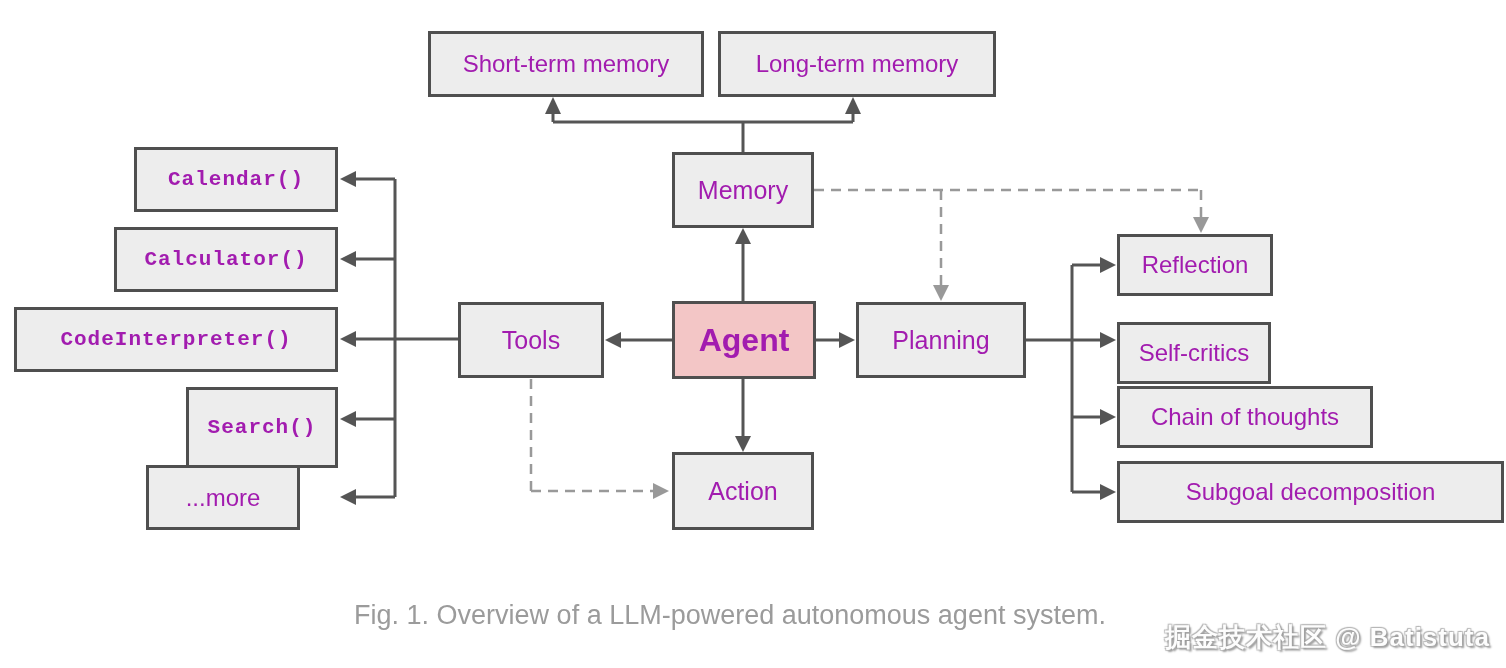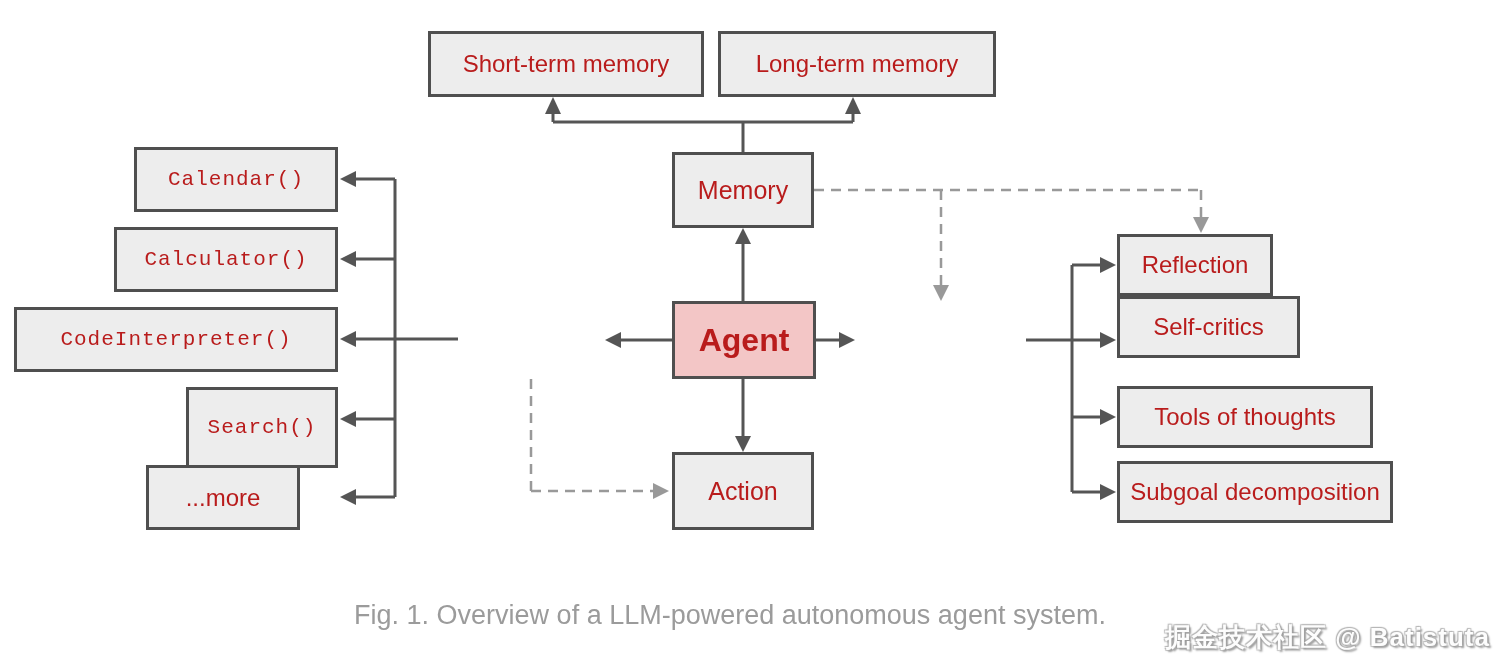--- a/index.html
+++ b/index.html
@@ -10,29 +10,29 @@
     overflow:hidden;
     font-family:"Liberation Sans", sans-serif;
   }
   #wires{position:absolute;left:0;top:0;width:1506px;height:668px;}
   .node{
     position:absolute;
     box-sizing:border-box;
     background:#ededed;
     border:3px solid #4f4f4f;
     display:flex;align-items:center;justify-content:center;
-    color:#b91c1c;
+    color:#a21caf;
     font-size:24px;
     white-space:nowrap;
   }
   .node.big{font-size:25px;}
   .node.agent{background:#f3c6c6;font-weight:bold;font-size:32px;}
   .node.mono{
     font-family:"Liberation Mono","DejaVu Sans Mono",monospace;
-    font-weight:normal;
+    font-weight:bold;
     font-size:21px;
     letter-spacing:1px;
   }
   .caption{
     position:absolute;
     left:300px;top:600px;width:860px;
     text-align:center;
     color:#9b9b9b;
     font-size:27px;
   }
@@ -120,24 +120,26 @@
   <div class="node" style="left:428px;top:31px;width:276px;height:66px">Short-term memory</div>
   <div class="node" style="left:718px;top:31px;width:278px;height:66px">Long-term memory</div>
   <div class="node big" style="left:672px;top:152px;width:142px;height:76px">Memory</div>
 
   <div class="node mono" style="left:134px;top:147px;width:204px;height:65px">Calendar()</div>
   <div class="node mono" style="left:114px;top:227px;width:224px;height:65px">Calculator()</div>
   <div class="node mono" style="left:14px;top:307px;width:324px;height:65px">CodeInterpreter()</div>
   <div class="node mono" style="left:186px;top:387px;width:152px;height:81px">Search()</div>
   <div class="node" style="left:146px;top:465px;width:154px;height:65px">...more</div>
 
+  <div class="node big" style="left:458px;top:302px;width:146px;height:76px">Tools</div>
   <div class="node agent" style="left:672px;top:301px;width:144px;height:78px">Agent</div>
+  <div class="node big" style="left:856px;top:302px;width:170px;height:76px">Planning</div>
   <div class="node big" style="left:672px;top:452px;width:142px;height:78px">Action</div>
 
   <div class="node" style="left:1117px;top:234px;width:156px;height:62px">Reflection</div>
-  <div class="node" style="left:1117px;top:296px;width:183px;height:62px">Self-critics</div>
-  <div class="node" style="left:1117px;top:386px;width:256px;height:62px">Tools of thoughts</div>
-  <div class="node" style="left:1117px;top:461px;width:276px;height:62px">Subgoal decomposition</div>
+  <div class="node" style="left:1117px;top:322px;width:154px;height:62px">Self-critics</div>
+  <div class="node" style="left:1117px;top:386px;width:256px;height:62px">Chain of thoughts</div>
+  <div class="node" style="left:1117px;top:461px;width:387px;height:62px">Subgoal decomposition</div>
 
   <div class="caption">Fig. 1. Overview of a LLM-powered autonomous agent system.</div>
   <div class="watermark">掘金技术社区 @ Batistuta</div>
 
 </div>
 
 </body></html>

